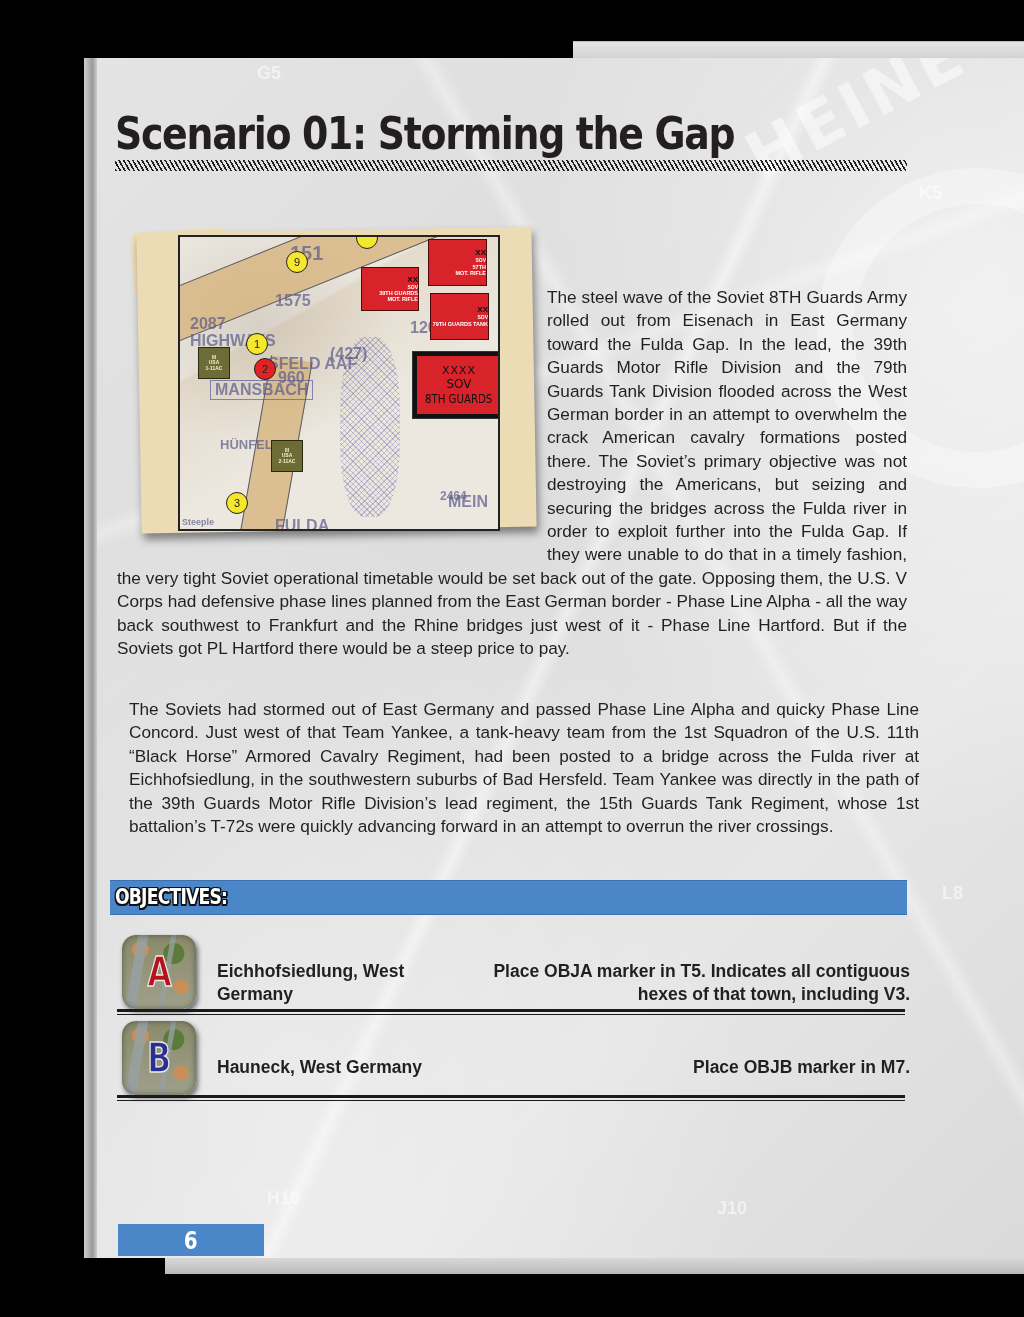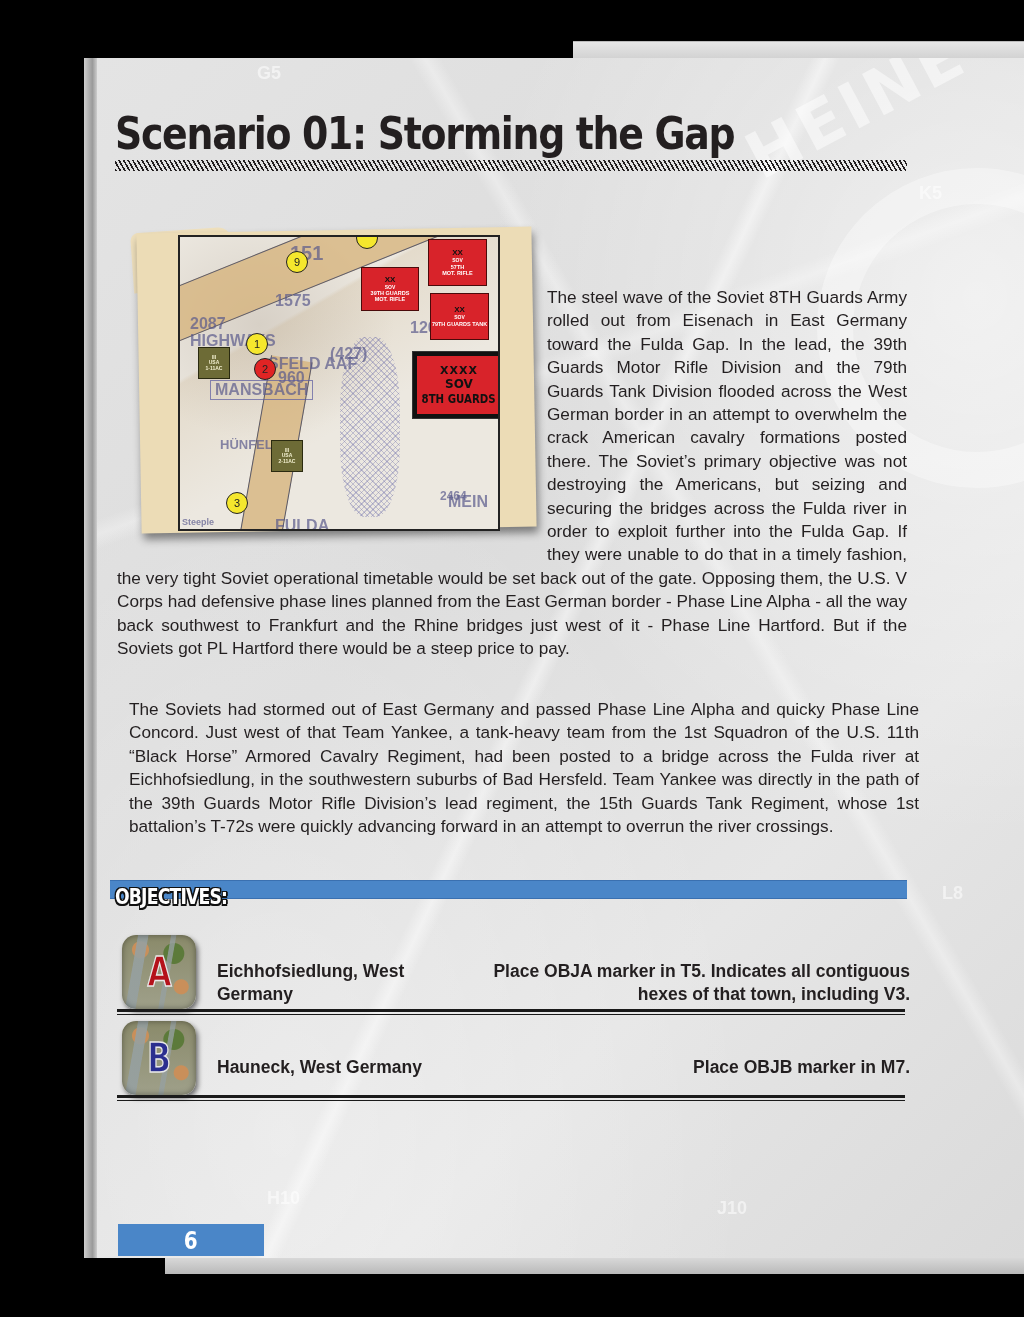--- a/index.html
+++ b/index.html
@@ -103,30 +103,30 @@
     position: absolute; width: 22px; height: 22px; border-radius: 50%;
     border: 1.5px solid #222; display: flex; align-items: center; justify-content: center;
     font-size: 11px; color: #222; font-family: "Liberation Sans", sans-serif;
   }
   .marker.yellow { background: #f5e72d; }
   .marker.red { background: #e02424; }
   .counter {
     position: absolute; display: flex; flex-direction: column; align-items: center; justify-content: center;
     font-family: "Liberation Sans", sans-serif; font-weight: bold; text-align: center; line-height: 1.1;
   }
-  .counter.sov { background: #d8232a; border: 1.5px solid #4a0a0a; color: #fff; }
+  .counter.sov { background: #d8232a; border: 1.5px solid #4a0a0a; color: #fff; align-items: flex-end; }
   .counter.sov .sym { color: #111; font-size: 8px; }
   .counter.usa { background: #6d6b36; border: 1.5px solid #2a2a10; color: #f3f0d0; font-size: 5px; }
   .counter .s { font-size: 5px; }
   .counter .n { font-size: 5.5px; }
   .army {
     position: absolute; left: 233px; top: 115px; width: 92px; height: 66px;
     background: #d8232a; border: 4px solid #111; outline: 1px solid #333;
     display: flex; flex-direction: column; align-items: center; justify-content: center;
-    font-family: "DejaVu Sans", sans-serif; color: #111; font-weight: bold; line-height: 1.2;
+    font-family: "DejaVu Sans", sans-serif; color: #111; font-weight: normal; line-height: 1.2;
   }
   .army .a1 { font-size: 11px; letter-spacing: 1px; }
   .army .a2 { font-size: 12px; }
   .army .a3 { font-size: 12px; transform: scaleX(0.85); white-space: nowrap; }
 
   
   .subhead {
     position: absolute; left: 451px; top: 124px; width: 359px;
     font-family: "DejaVu Sans", sans-serif; font-weight: bold; font-size: 19.5px;
     color: #231f20; line-height: 28px; text-align: justify; letter-spacing: -1.1px;
@@ -136,21 +136,21 @@
   .body-text {
     font-family: "Liberation Sans", sans-serif; font-size: 17.2px; line-height: 23.4px;
     color: #231f20; text-align: justify;
   }
   .para2 {
     position: absolute; left: 32px; top: 640px; width: 790px;
   }
 
   
   .obj-bar {
-    position: absolute; left: 13px; top: 822px; width: 797px; height: 19px;
+    position: absolute; left: 13px; top: 822px; width: 797px; height: 35px;
     background: #4a86c8; border-top: 1px solid #3a70b0; border-bottom: 1px solid #3a70b0;
   }
   .obj-bar-label {
     position: absolute; left: 5px; top: 4px; font-family: "DejaVu Sans", sans-serif;
     font-weight: bold; font-size: 21px; color: #fff; letter-spacing: -1px;
     transform: scaleX(0.82); transform-origin: left top;
     text-shadow: -1.5px -1.5px 0 #111, 1.5px -1.5px 0 #111, -1.5px 1.5px 0 #111, 1.5px 1.5px 0 #111, 0 2px 0 #111, 2px 0 0 #111;
   }
   .obj-row { position: absolute; left: 20px; width: 790px; }
   .obj-icon {

